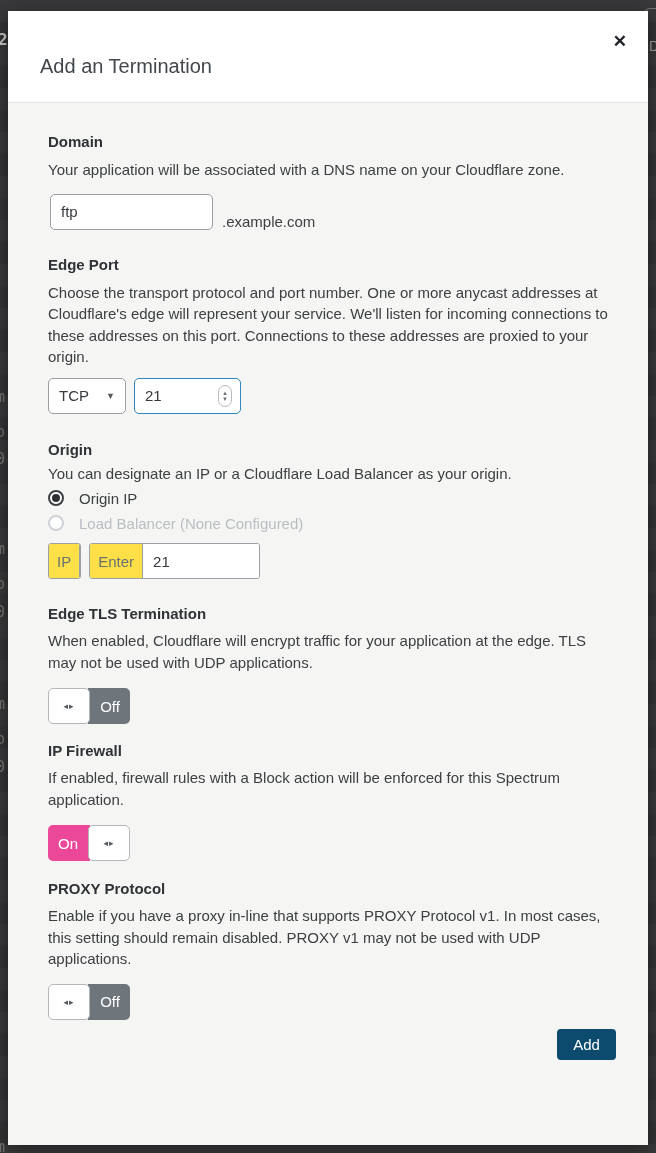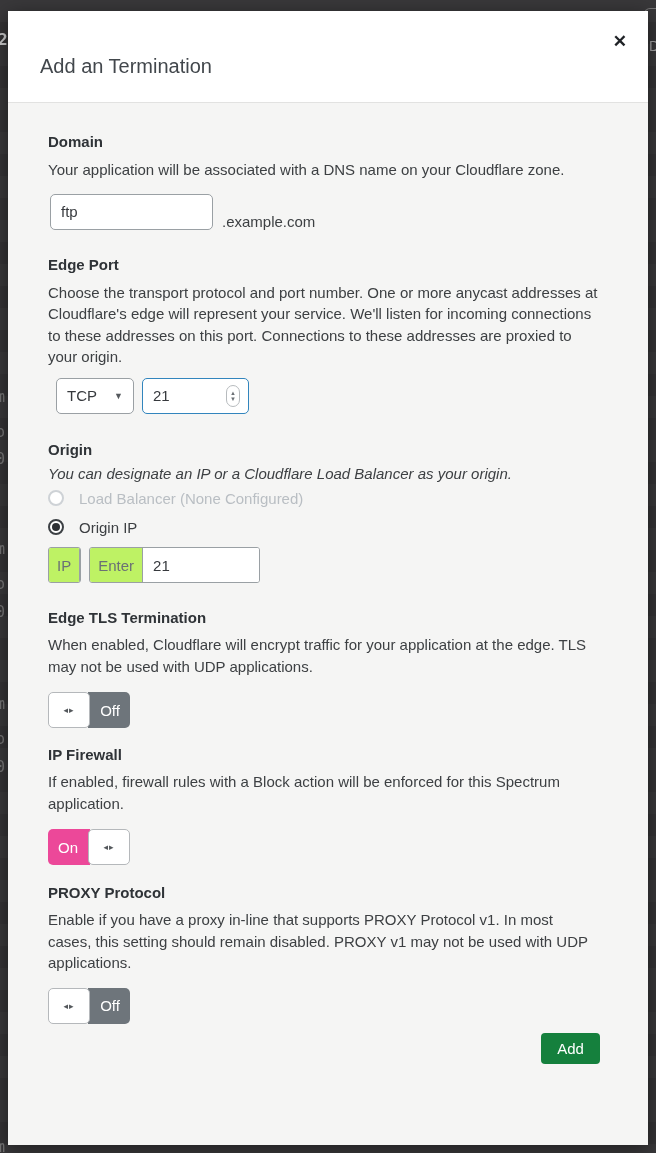--- a/index.html
+++ b/index.html
@@ -49,21 +49,21 @@
   }
   .modal-title {
     position: absolute; left: 32px; top: 44px;
     font-size: 20px; color: #42474c; font-weight: 400;
   }
   .close-btn {
     position: absolute; right: 21px; top: 22px;
     font-size: 17px; font-weight: 700; color: #1f2226;
     cursor: pointer; line-height: 1;
   }
-  .modal-body { flex: 1 1 auto; padding: 30px 48px 0 40px; }
+  .modal-body { flex: 1 1 auto; padding: 30px 32px 0 40px; }
 
   
   .field-label {
     font-size: 15px; font-weight: 700; color: #2f3337;
     line-height: 18px; margin-bottom: 8px;
   }
   .desc {
     font-size: 15px; color: #3d4043; line-height: 21.5px;
     max-width: 580px;
   }
@@ -78,21 +78,21 @@
   }
   .domain-row { display: flex; align-items: flex-end; margin: 13px 0 26px 2px; }
   .domain-input { width: 163px; }
   .domain-suffix { margin-left: 9px; font-size: 15px; color: #3d4043; }
 
   .edgeport-row { display: flex; align-items: center; margin: 10px 0 27px 0; gap: 8px; }
   .select-box {
     width: 78px; height: 36px; background: #fff;
     border: 1px solid #9aa0a4; border-radius: 5px;
     display: flex; align-items: center; justify-content: space-between;
-    padding: 0 10px; cursor: pointer; margin-left: 8px;
+    padding: 0 10px; cursor: pointer;
   }
   .select-box .select-value { font-size: 15px; color: #36393d; }
   .select-box .chevron { font-size: 9px; color: #55595d; }
   .number-wrap {
     width: 107px; height: 36px; background: #fff;
     border: 1px solid #3285bd; border-radius: 5px;
     display: flex; align-items: center; justify-content: space-between;
     padding: 0 8px 0 10px;
   }
   .number-wrap .num-value { font-size: 15px; color: #36393d; }
@@ -118,21 +118,21 @@
   .radio-label { margin-left: 15px; font-size: 15px; color: #3d4043; }
   .radio-label.disabled { color: #b9bec3; }
 
   
   .ipport-row { display: flex; margin: 11px 0 26px 0; gap: 8px; }
   .addon-group {
     display: flex; height: 36px;
     border: 1px solid #9aa0a4; border-radius: 3px; background: #fff; overflow: hidden;
   }
   .addon {
-    background: #bef264; border-right: 1px solid #9aa0a4;
+    background: #fde047; border-right: 1px solid #9aa0a4;
     display: flex; align-items: center; padding: 0 8px;
     font-size: 15px; color: #6b7075;
   }
   .addon-input {
     border: none; outline: none; font-family: "Liberation Sans", sans-serif;
     font-size: 15px; color: #36393d; padding: 0 10px; background: #fff;
   }
   .ip-group .addon-input { width: 248px; }
   .port-group .addon-input { width: 116px; }
 
@@ -152,27 +152,27 @@
   .toggle.on  .toggle-seg { background: #ec4899; border-radius: 5px 0 0 5px; margin-right: -2px; padding-right: 2px; }
   .toggle.on  .toggle-handle { border-radius: 5px; }
 
   .tls-toggle { margin-bottom: 18px; }
   .firewall-toggle { margin-bottom: 19px; }
   .proxy-toggle { margin-bottom: 9px; }
 
   
   .footer-row { display: flex; justify-content: flex-end; padding-right: 0; }
   .add-btn {
-    min-width: 59px; height: 31px; background: #15803d; color: #fff;
+    min-width: 59px; height: 31px; background: #0c4a6e; color: #fff;
     border: none; border-radius: 4px; font-family: "Liberation Sans", sans-serif;
     font-size: 15px; padding: 0 14px; cursor: pointer;
   }
   .mb7 { margin-bottom: 7px; }
   .mb4 { margin-bottom: 4px; }
-  .mb5 { margin-bottom: 5px; font-style: italic; }
+  .mb5 { margin-bottom: 5px; }
   .mb11 { margin-bottom: 11px; }
   .mb15 { margin-bottom: 15px; }
   .mb14 { margin-bottom: 14px; }
 </style>
 </head>
 <body>
 
 <div class="backdrop">
   <span class="bg-fragment bright" style="top:30px">2</span>
   <span class="bg-fragment" style="top:388px">m</span>
@@ -215,27 +215,27 @@
           <span class="num-value">21</span>
           <span class="stepper">
             <span>▲</span>
             <span>▼</span>
           </span>
         </div>
       </div>
 
       <div class="field-label mb4">Origin</div>
       <div class="desc mb5">You can designate an IP or a Cloudflare Load Balancer as your origin.</div>
+      <div class="radio-row">
+        <span class="radio-circle checked"></span>
+        <span class="radio-label">Origin IP</span>
+      </div>
       <div class="radio-row mb11">
         <span class="radio-circle disabled"></span>
         <span class="radio-label disabled">Load Balancer (None Configured)</span>
-      </div>
-      <div class="radio-row">
-        <span class="radio-circle checked"></span>
-        <span class="radio-label">Origin IP</span>
       </div>
       <div class="ipport-row">
         <div class="addon-group ip-group">
           <span class="addon">IP</span>
         </div>
         <div class="addon-group port-group">
           <span class="addon">Enter</span>
           <input class="addon-input" value="21" style="">
         </div>
       </div>

